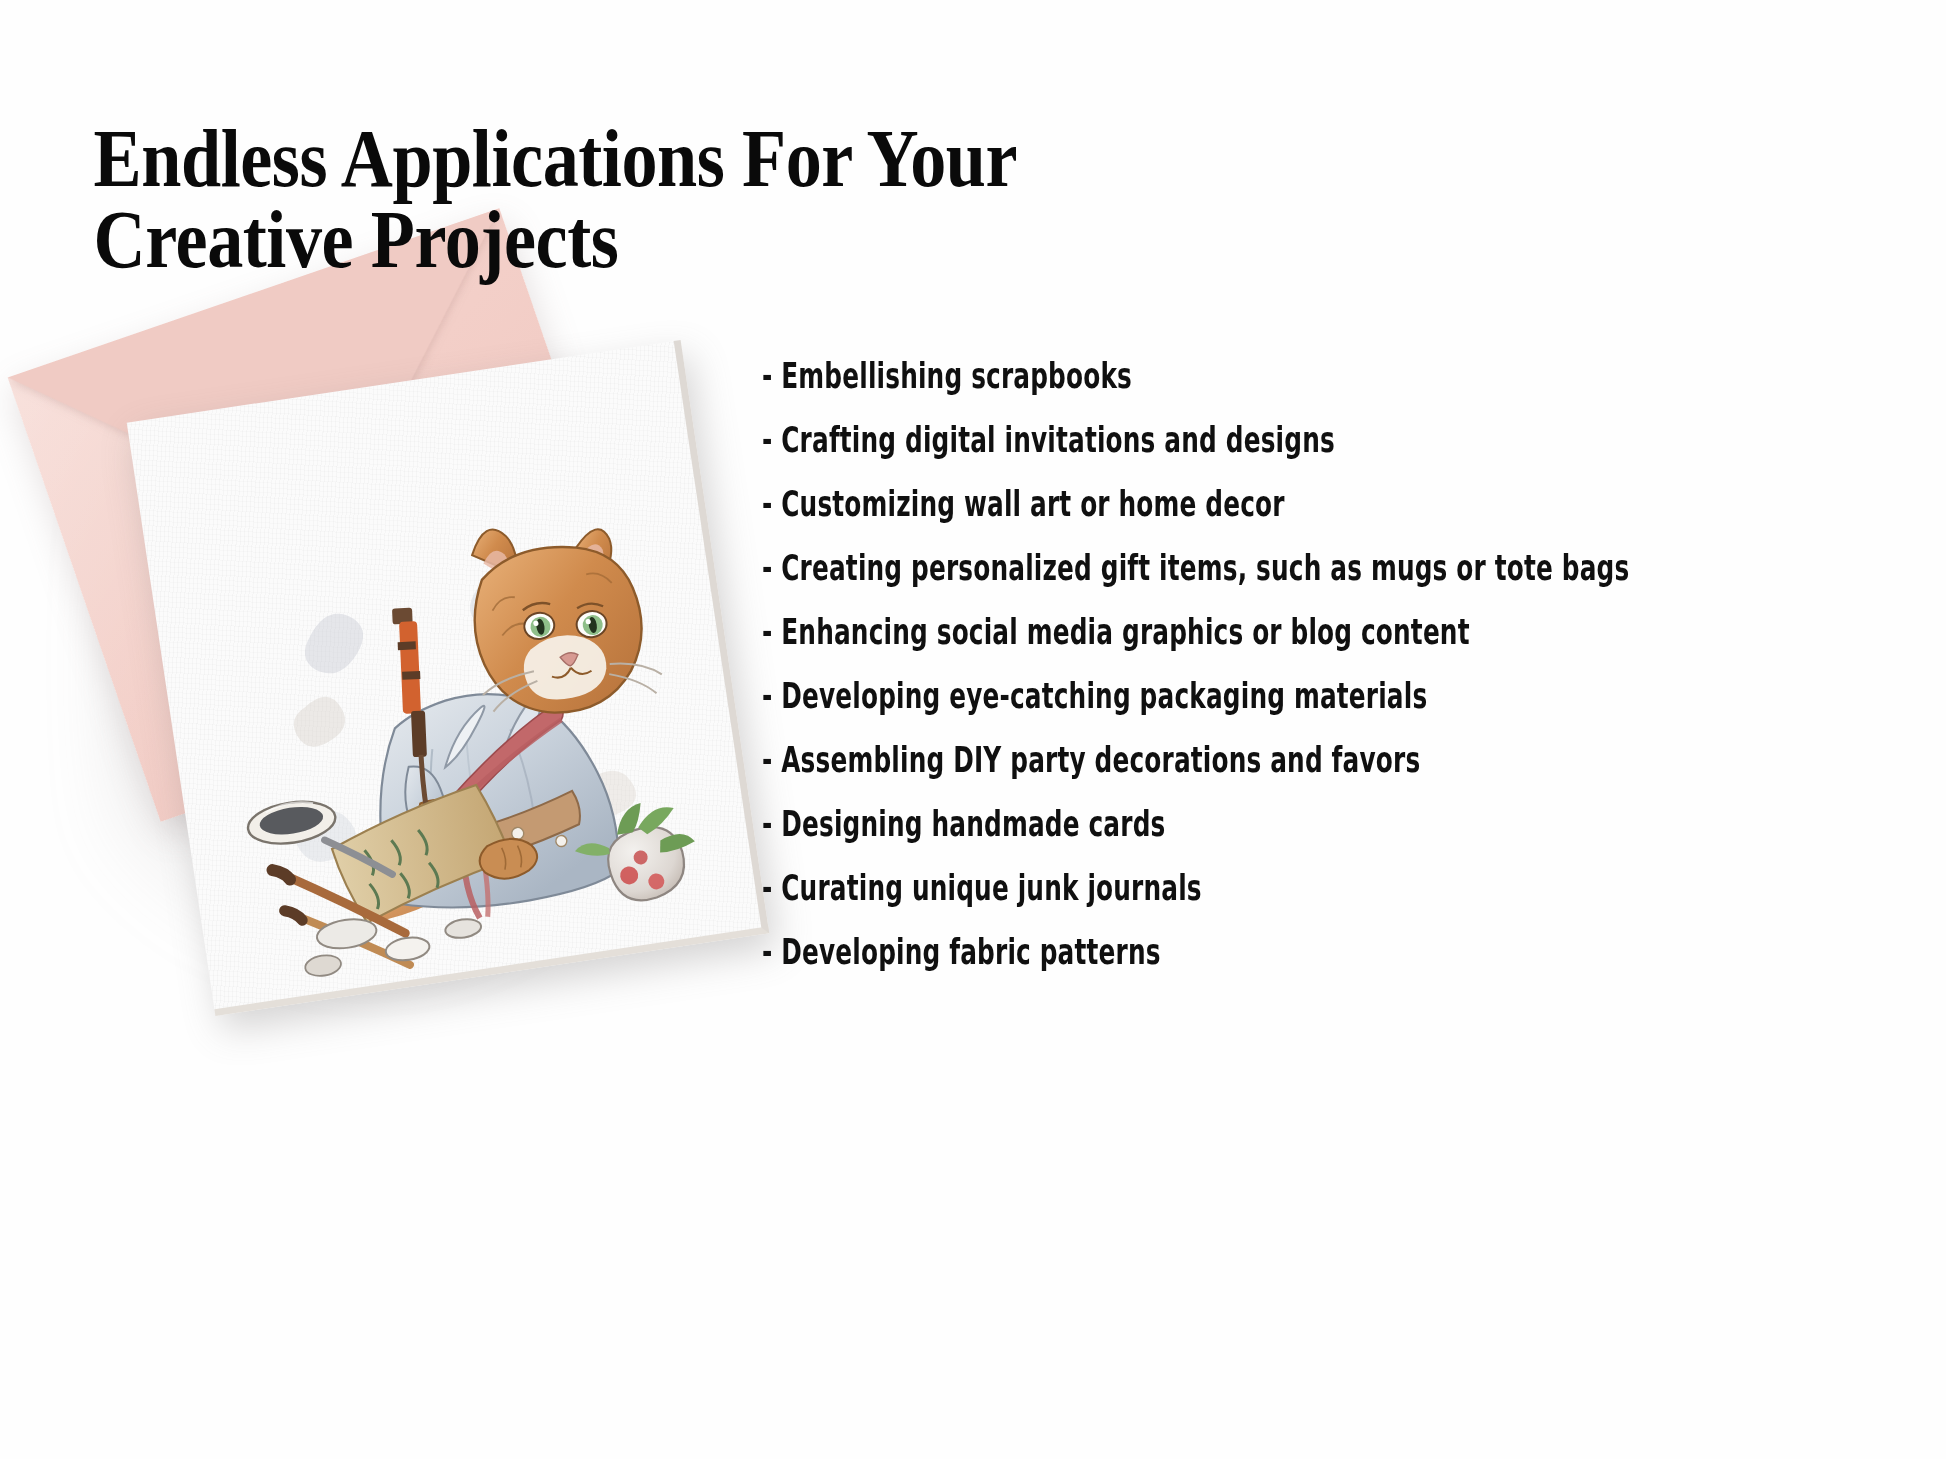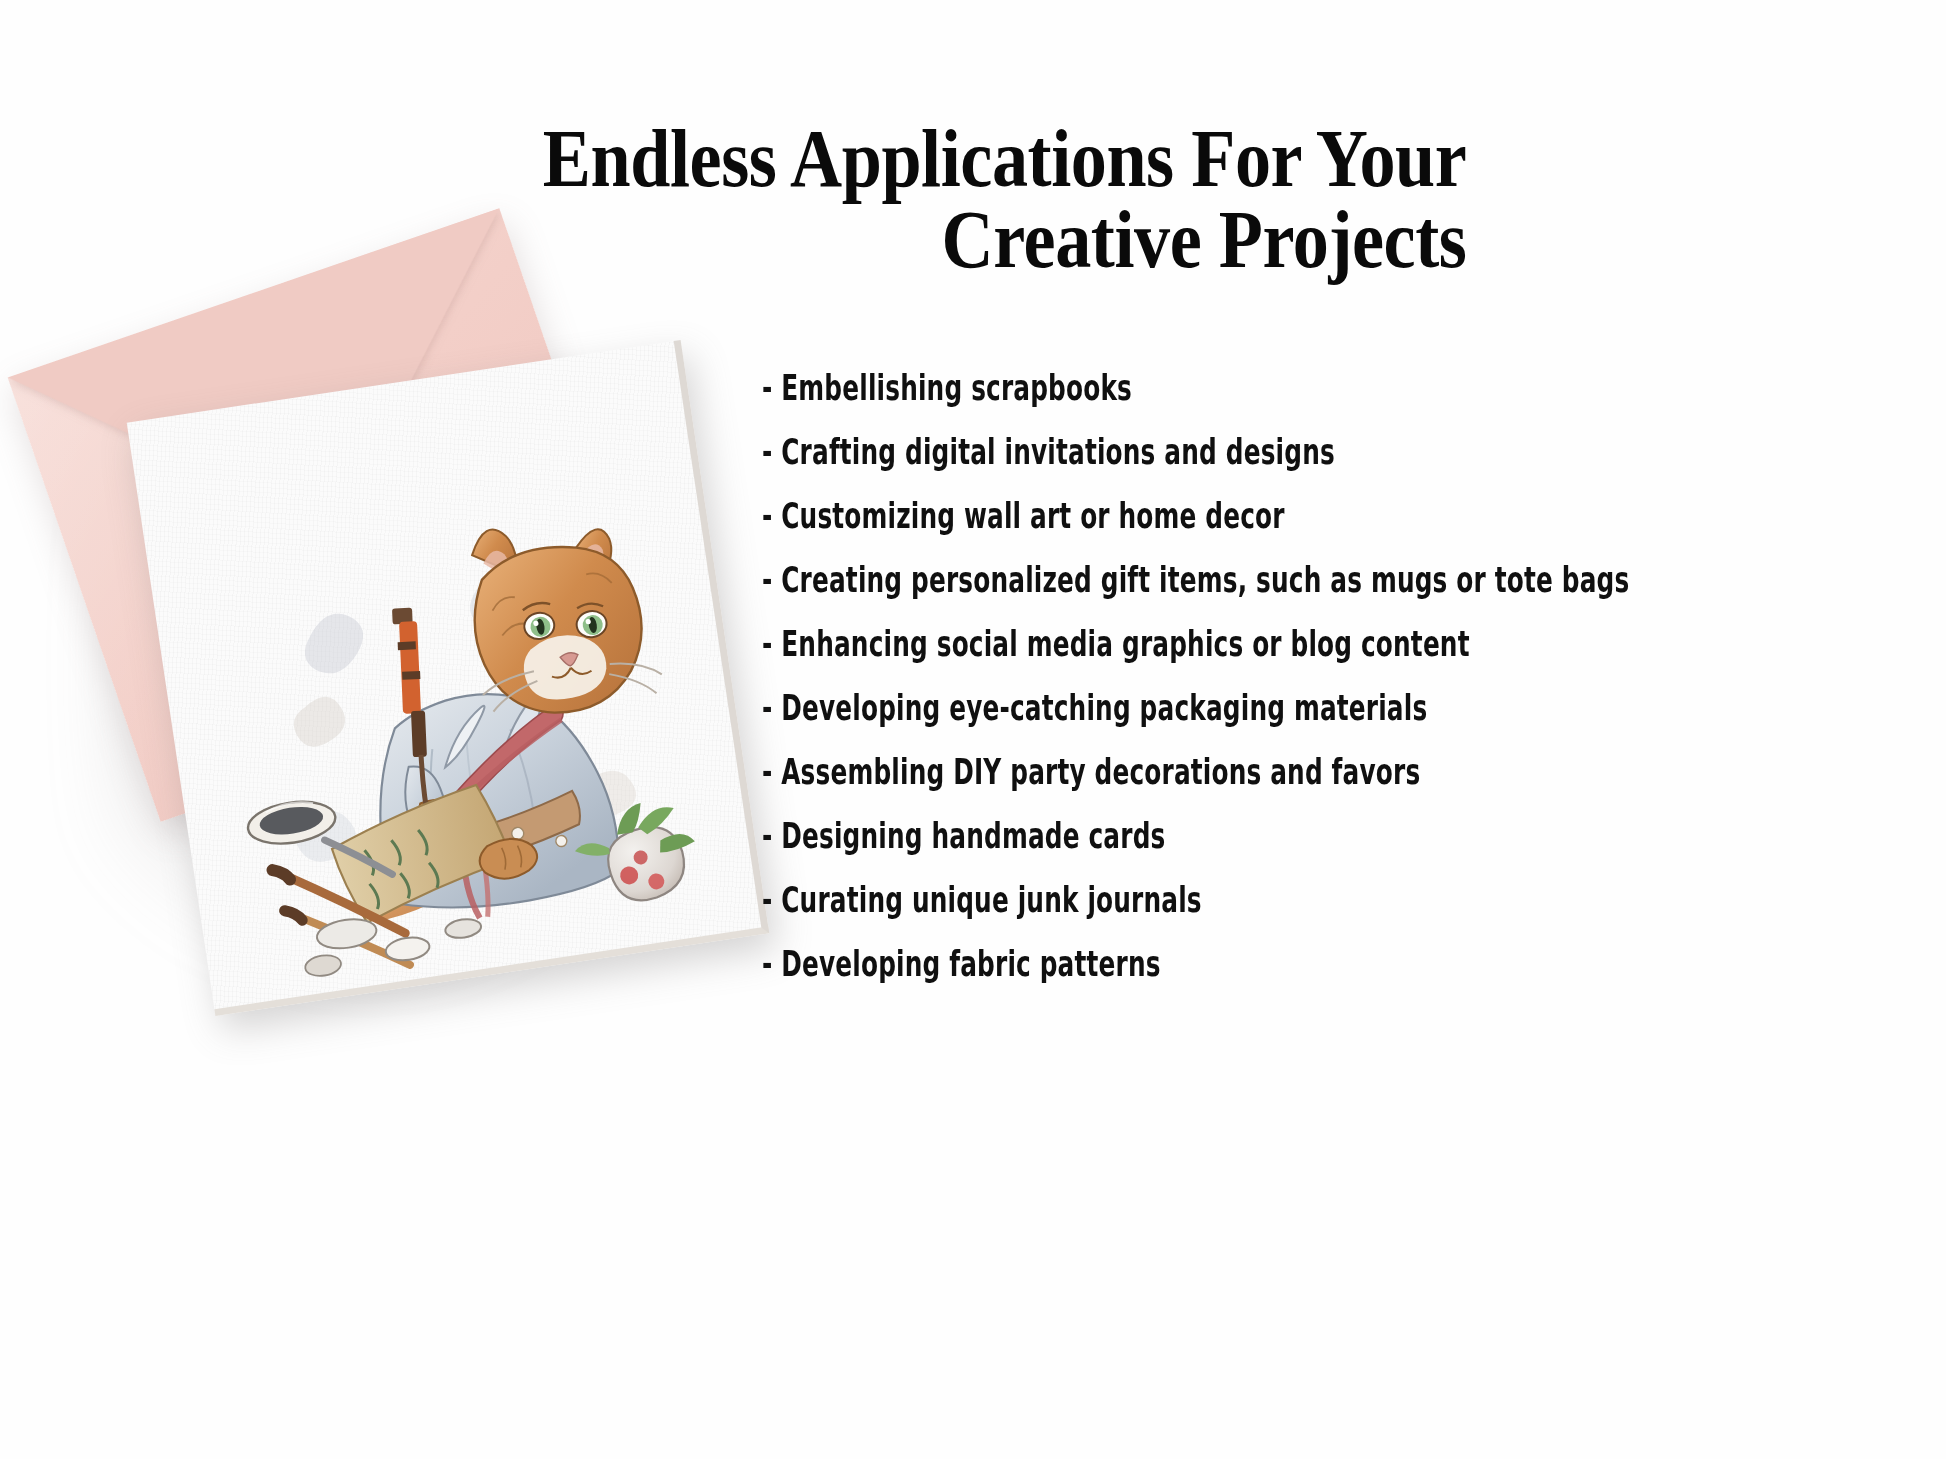--- a/index.html
+++ b/index.html
@@ -13,21 +13,21 @@
     position: relative;
     width: 1946px; height: 1459px;
     background: #fefefe;
   }
 
   
   .title-block {
     position: absolute;
     left: 0; top: 118px;
     width: 1560px;
-    text-align: right;
+    text-align: left;
     z-index: 40;
   }
   .title-line {
     font-family: "Liberation Serif", "DejaVu Serif", serif;
     font-weight: 700;
     font-size: 82px;
     line-height: 0.99;
     letter-spacing: -0.5px;
     color: #0a0a0a;
     transform: scaleX(0.88);
@@ -115,21 +115,21 @@
 
   .illus-wrap {
     position: absolute;
     left: 22px; top: 120px;
     width: 500px; height: 470px;
   }
 
   
   .list {
     position: absolute;
-    left: 762px; top: 372px;
+    left: 762px; top: 360px;
     width: 1150px;
     z-index: 30;
   }
   .list-item {
     font-family: "DejaVu Sans", sans-serif;
     font-weight: 700;
     font-size: 31px;
     line-height: 1;
     color: #101010;
     margin-bottom: 33px;

